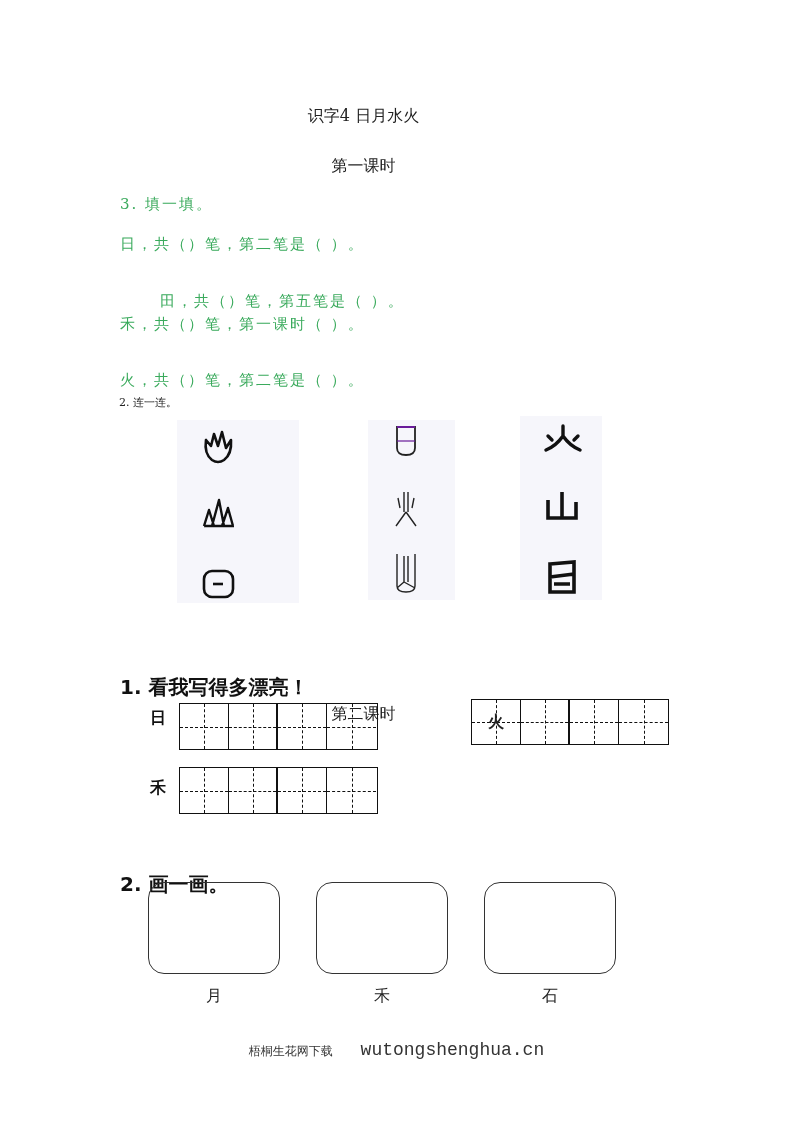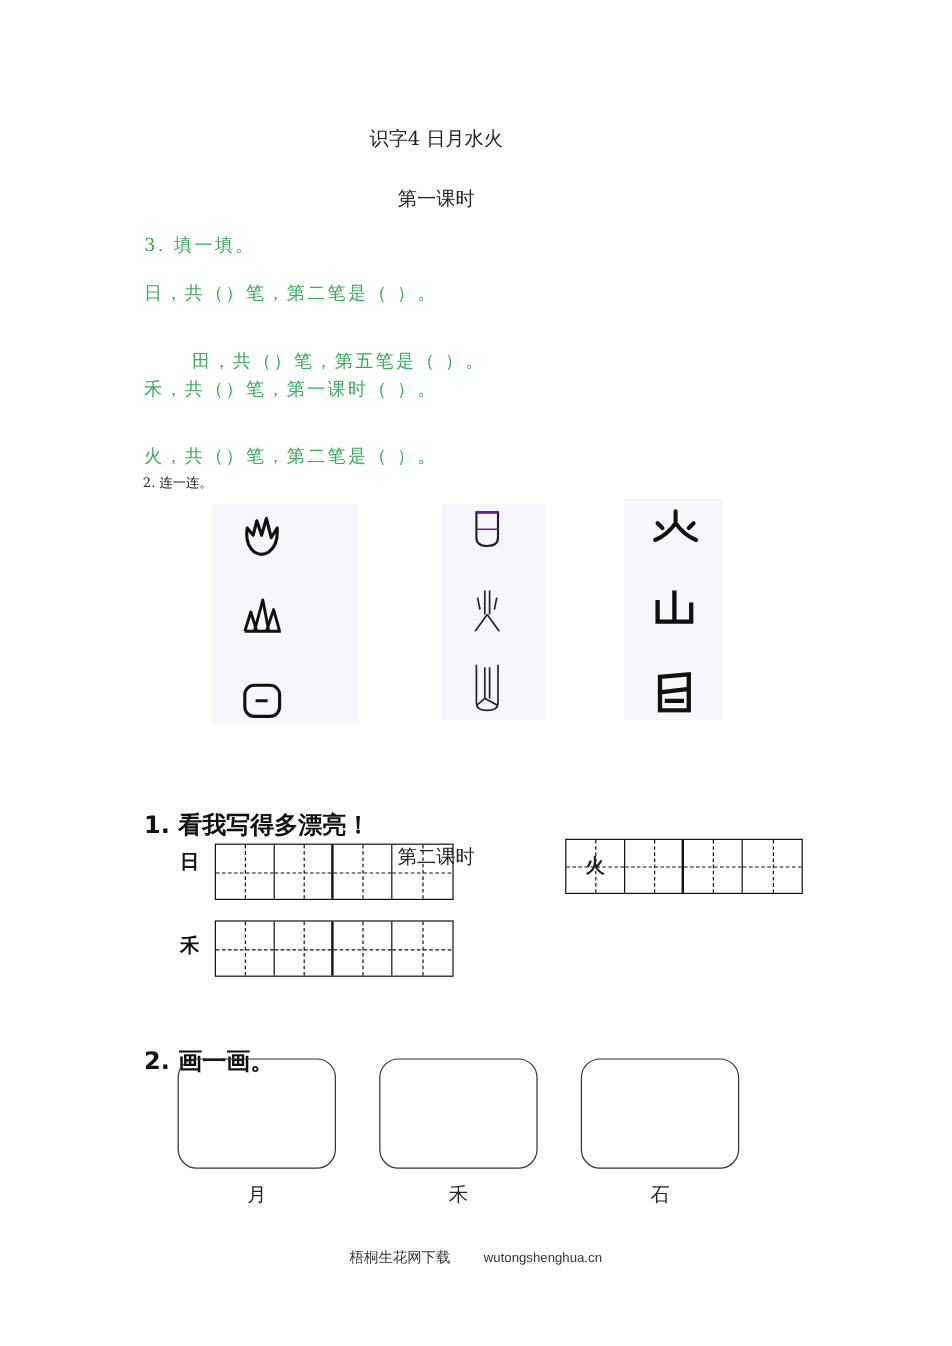--- a/index.html
+++ b/index.html
@@ -18,21 +18,21 @@
   .cell.thick { border-right: 2.5px solid #111; }
   .cell .h { position: absolute; left: 0; right: 0; top: 50%; border-top: 1px dashed #111; }
   .cell .v { position: absolute; top: 0; bottom: 0; left: 50%; border-left: 1px dashed #111; }
   .cell .ch { position: absolute; left: 0; right: 0; top: 0; bottom: 0; display:flex; align-items:center; justify-content:center;
               font-family: "DejaVu Sans", sans-serif; font-weight: bold; font-size: 16px; background: transparent; }
   .rowlabel { font-family: "DejaVu Sans", "Liberation Sans", sans-serif; font-weight: bold; font-size: 16px; color: #111; }
   .drawbox { position: absolute; width: 132px; height: 92px; border: 1.3px solid #333; border-radius: 16px; box-sizing: border-box; }
   .drawlabel { position: absolute; width: 132px; text-align: center; font-size: 16px; color: #222; }
   .footer { left: 0; width: 793px; text-align: center; font-size: 12px; color: #333; }
   .footer span { margin: 10px 12px; text-align: center; }
-  .footer .url { font-family: Liberation Sans, sans-serif; font-size: 11px; }
+  .footer .url { font-family: Liberation Mono, monospace; font-size: 18px; }
 </style>
 </head>
 <body>
 
 <div class="abs title" style="top:106px;">识字4 日月水火</div>
 <div class="abs title" style="top:156px;">第一课时</div>
 
 <div class="abs green" style="top:195px;">3. 填一填。</div>
 <div class="abs green" style="top:235px;">日，共（）笔，第二笔是（  ）。</div>
 <div class="abs green" style="top:292px;margin-left:40px;">田，共（）笔，第五笔是（  ）。</div>

